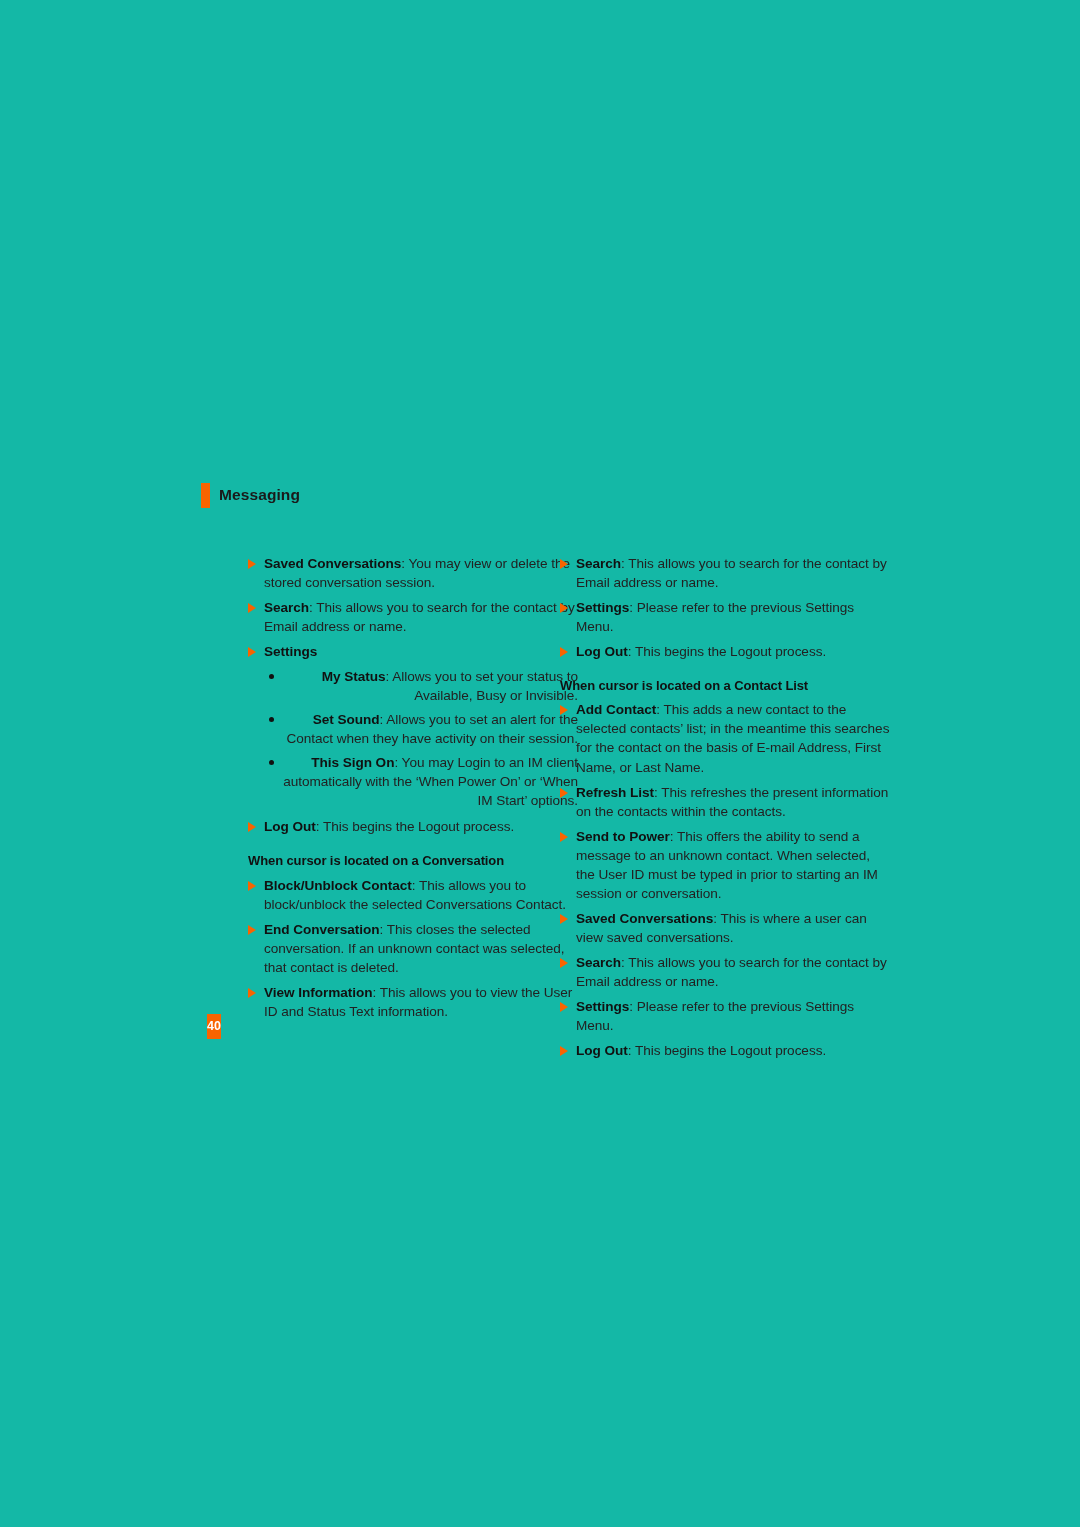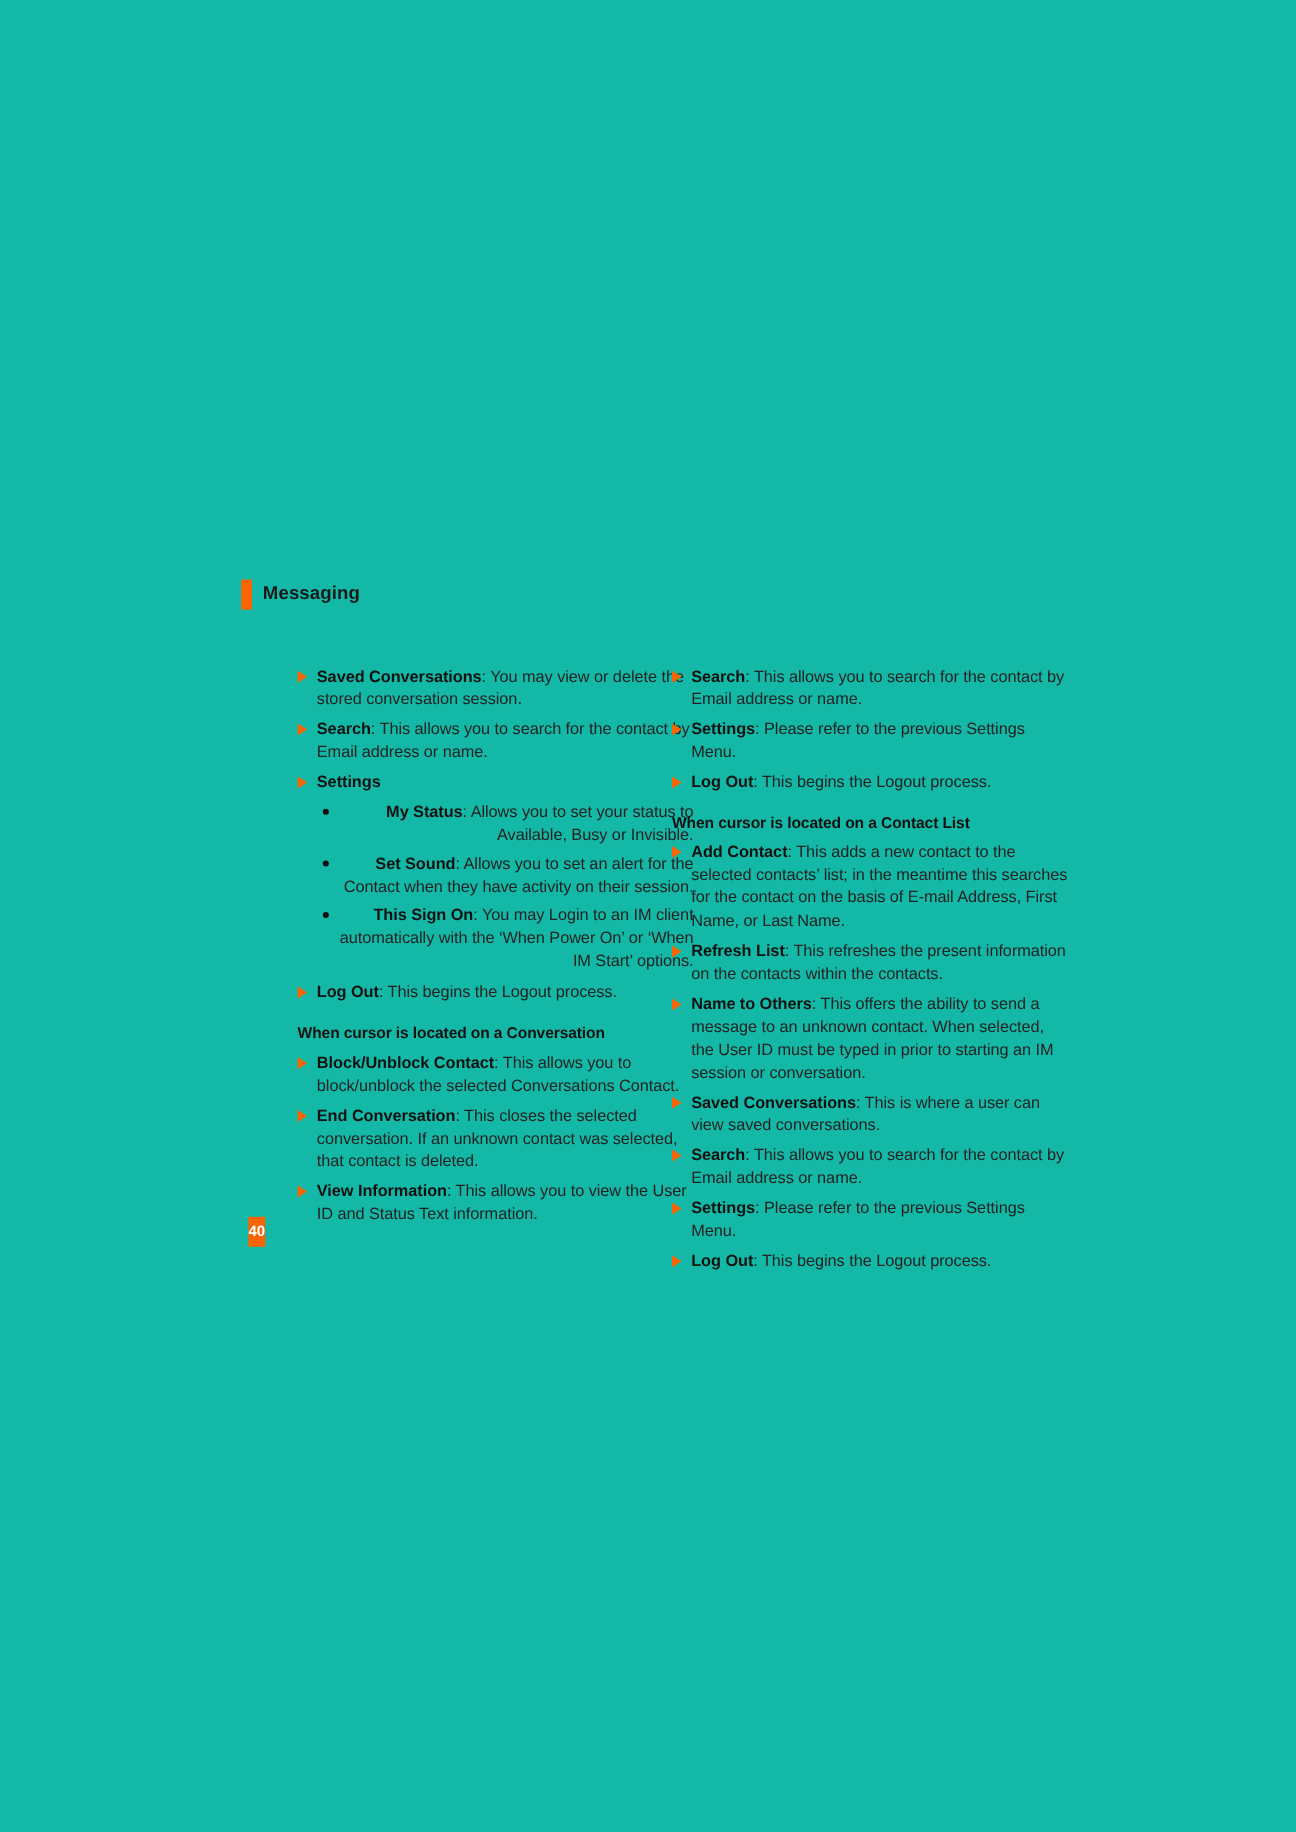--- a/index.html
+++ b/index.html
@@ -225,21 +225,21 @@
     <div class="arrow-item">
       <span class="arrow-icon"></span>
       <span class="term">Add Contact</span><span>: This adds a new contact to the selected contacts’ list; in the meantime this searches for the contact on the basis of E-mail Address, First Name, or Last Name.</span>
     </div>
     <div class="arrow-item">
       <span class="arrow-icon"></span>
       <span class="term">Refresh List</span><span>: This refreshes the present information on the contacts within the contacts.</span>
     </div>
     <div class="arrow-item">
       <span class="arrow-icon"></span>
-      <span class="term">Name to Others</span><span>: This offers the ability to send a message to an unknown contact. When selected, the User ID must be typed in prior to starting an IM session or conversation.</span>
+      <span class="term">Send to Power</span><span>: This offers the ability to send a message to an unknown contact. When selected, the User ID must be typed in prior to starting an IM session or conversation.</span>
     </div>
     <div class="arrow-item">
       <span class="arrow-icon"></span>
       <span class="term">Saved Conversations</span><span>: This is where a user can view saved conversations.</span>
     </div>
     <div class="arrow-item">
       <span class="arrow-icon"></span>
       <span class="term">Search</span><span>: This allows you to search for the contact by Email address or name.</span>
     </div>
     <div class="arrow-item">

